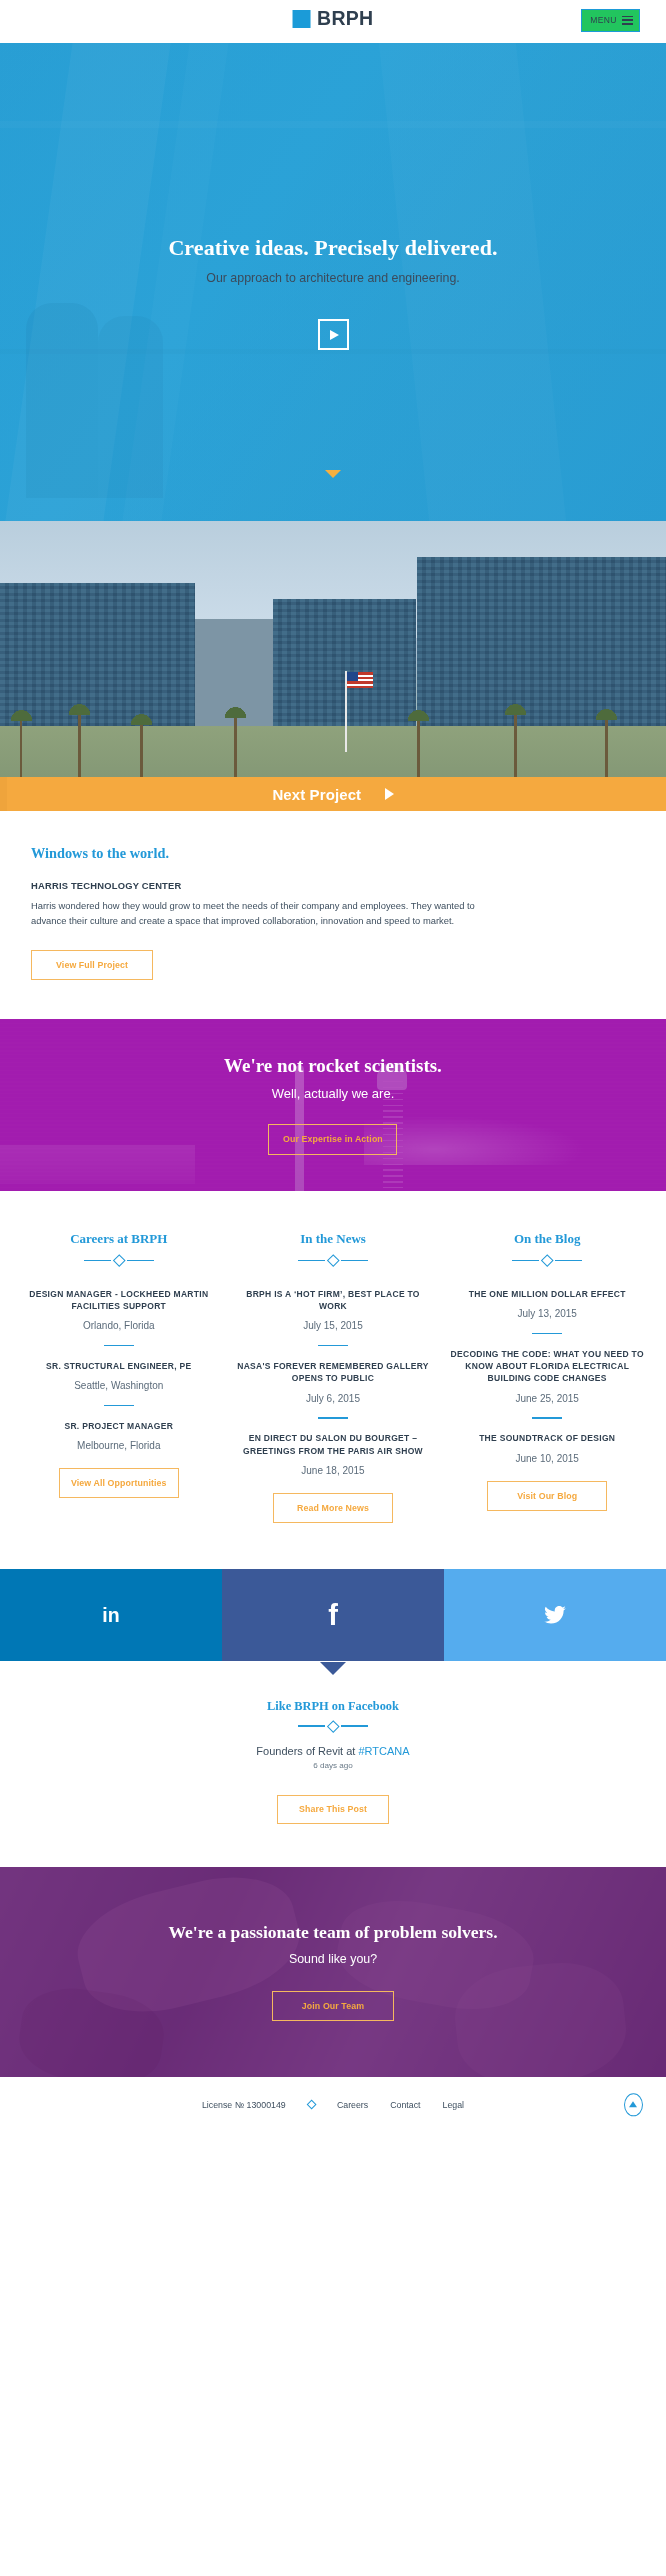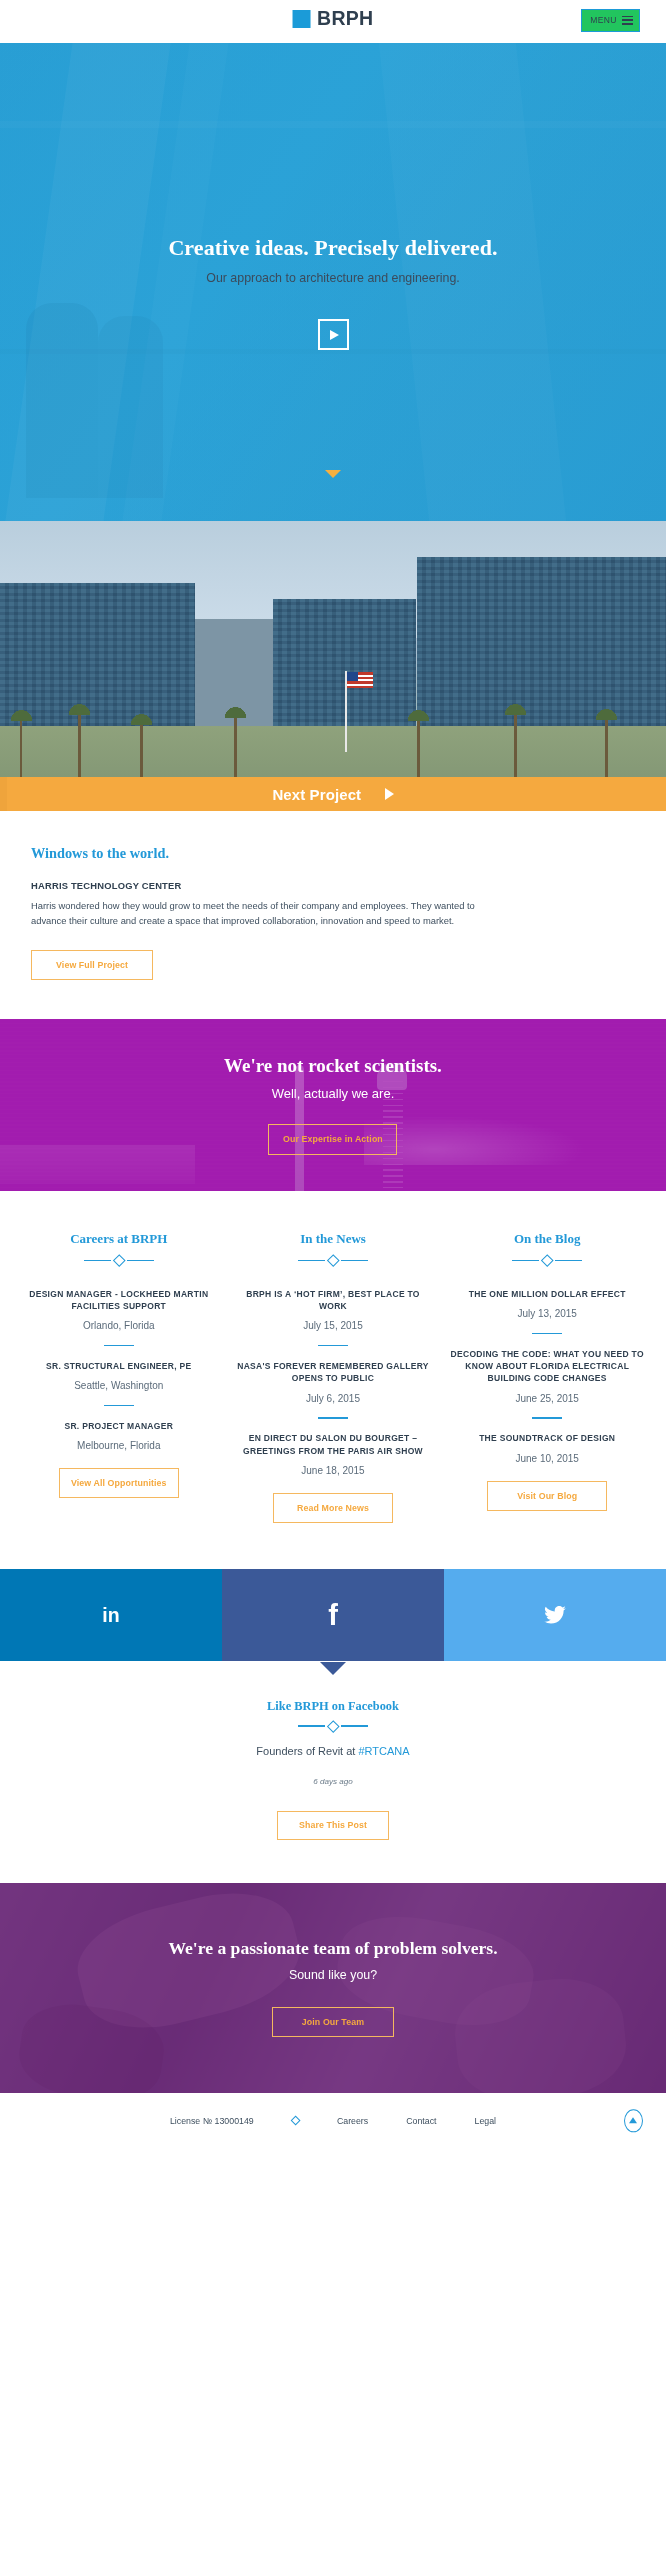--- a/index.html
+++ b/index.html
@@ -163,41 +163,41 @@
   .fb-caret { position:absolute; left:50%; bottom:-13.7px; transform:translateX(-50%);
      width:0;height:0;border-left:13.7px solid transparent;border-right:13.7px solid transparent;
      border-top:13.7px solid #3b5998; }
 
   
   .fb-section { padding:38px 0 43px; text-align:center; }
   .fb-head { font-family:"Liberation Serif", serif; font-weight:bold;
      font-size:12.4px; color:#2399d8; }
   .fb-post { font-size:11px; color:#3e4f5f; margin-top:11.7px; }
   .fb-post .tag { color:#2399d8; cursor:pointer; }
-  .fb-time { font-size:8.1px; color:#6a7a88; margin-top:20px;font-style:italic; }
+  .fb-time { font-size:8.1px; color:#6a7a88; margin-top:4px; }
   .fb-btn { width:112px; height:29px; margin:25px auto 0; }
 
   
   .cta {
     position:relative; height:210px; overflow:hidden; background:#701a75;
     display:flex; flex-direction:column; align-items:center; justify-content:center;
   }
   .cta-bg { position:absolute; inset:0; opacity:.22;
      background:linear-gradient(115deg,#7d93a5 0%,#536b7d 32%,#8fa5b5 58%,#4d6375 100%); }
   .cta-bg i { position:absolute; display:block; background:rgba(255,255,255,.25); border-radius:40%; }
   .cta-inner{ position:relative; z-index:3; text-align:center; }
   .cta-title { font-family:"Liberation Serif", serif; font-weight:bold;
      font-size:17.6px; color:#fff; }
   .cta-sub { font-size:12.4px; color:#fff; margin-top:9px; }
   .cta-btn { margin-top:25px; width:122px; height:30px; }
 
   
   .footer { height:56px; background:#fff; display:flex; align-items:center;
      justify-content:center; gap:0; position:relative; }
-  .footer-inner{ display:flex; align-items:center; gap:38px; }
+  .footer-inner{ display:flex; align-items:center; gap:22px; }
   .f-license { font-size:8.8px; color:#3e4f5f; }
   .f-diamond { width:7.2px; height:7.2px; border:1px solid #2399d8; transform:rotate(45deg); }
   .f-link { font-size:8.8px; color:#3e4f5f; cursor:pointer; }
   .to-top { position:absolute; right:23.4px; top:50%; transform:translateY(-50%);
      width:19px; height:23.4px; border:1.6px solid #2399d8; border-radius:50%;
      display:flex; align-items:center; justify-content:center; cursor:pointer; background:#fff; }
   .to-top .tri { width:0;height:0;border-left:4.6px solid transparent;border-right:4.6px solid transparent;
      border-bottom:6.5px solid #2399d8; }
 </style>
 </head>

